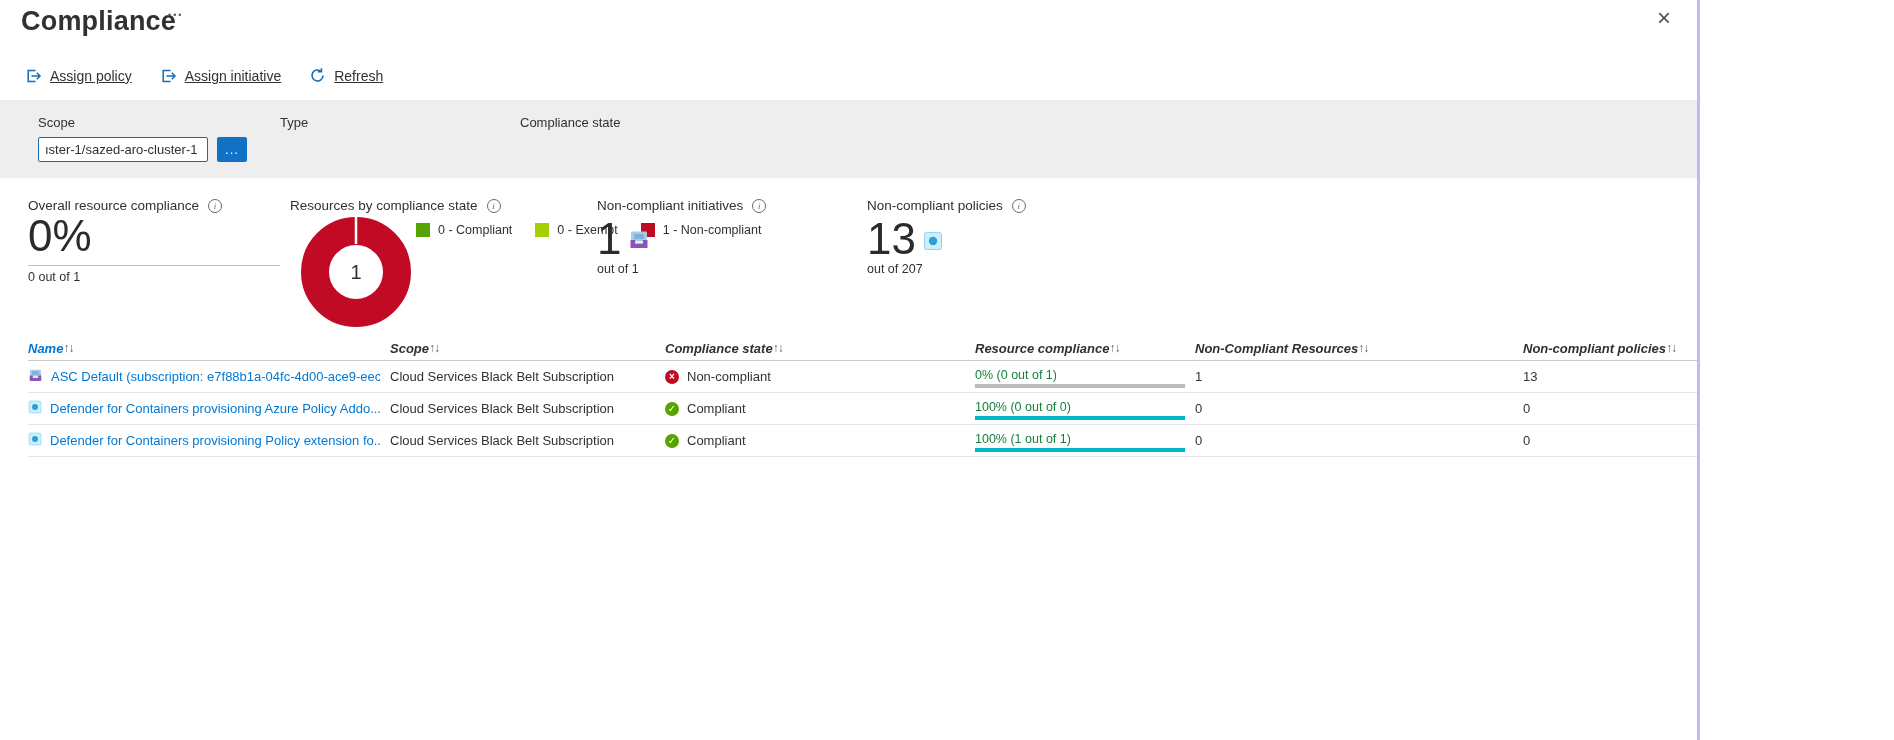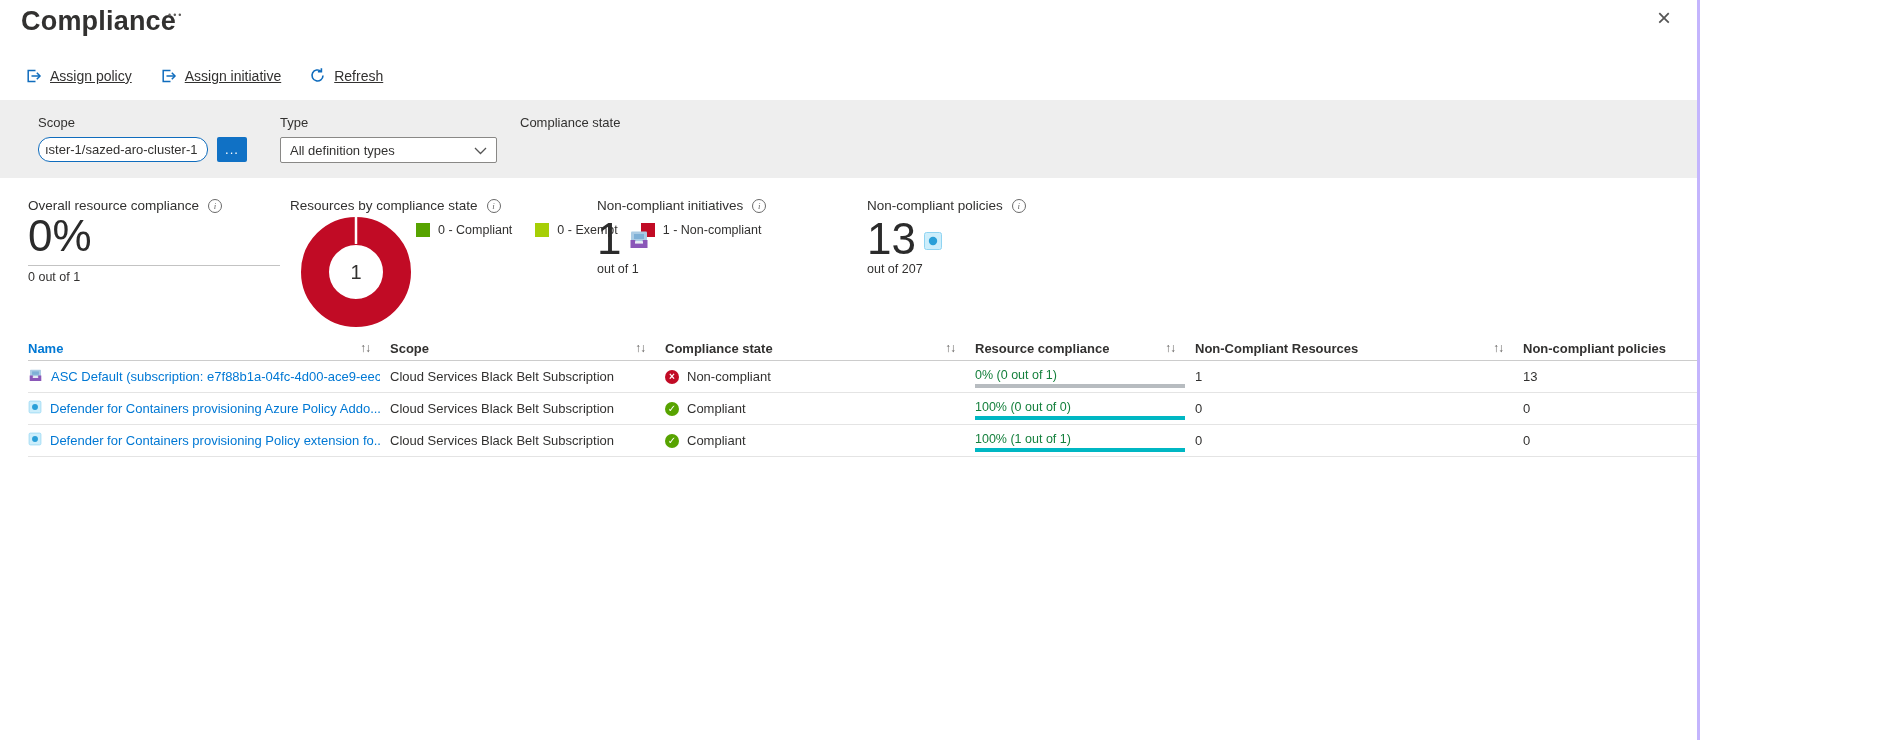--- a/index.html
+++ b/index.html
@@ -17,21 +17,21 @@
   .toolbar .cmd { display:flex; align-items:center; gap:8px; font-size:14px; color:#323130; cursor:pointer;text-decoration:underline; }
   .toolbar svg { display:block; }
 
   
   .filter-band { position:absolute; left:0; top:100px; width:100%; height:78px; background:#eeeeee; }
   .fgroup { position:absolute; top:15px; }
   .fgroup .flabel { font-size:13px; color:#323130; margin-bottom:7px; }
   .fg-scope { left:38px; } .fg-type { left:280px; } .fg-state { left:520px; } .fg-search { left:758px; }
   .scope-row { display:flex; align-items:center; gap:9px; }
   .scope-input { width:170px; height:25px; border:1.5px solid #0f6cbd; background:#fff; font-size:13px;
-                 padding:0 6px; color:#323130; font-family:inherit; border-radius:12px; }
+                 padding:0 6px; color:#323130; font-family:inherit; border-radius:2px; }
   .browse-btn { width:30px; height:25px; background:#1071c5; color:#fff; border:none; border-radius:2px;
                 font-size:13px; line-height:10px; cursor:pointer; letter-spacing:1px; }
   .dropdown { width:217px; height:26px; background:#fff; border:1px solid #898886; border-radius:2px;
               display:flex; align-items:center; justify-content:space-between; padding:0 9px; font-size:13px; cursor:pointer; }
   .search-input { width:220px; height:26px; background:#fff; border:1px solid #898886; border-radius:2px;
                   font-size:13px; padding:0 8px; font-family:inherit; color:#323130; }
   .search-input::placeholder { color:#605e5c; }
 
   
   .stat-title { font-size:13.5px; color:#323130; display:flex; align-items:flex-end; gap:9px; }
@@ -49,22 +49,22 @@
   .swatch { width:14px; height:14px; display:inline-block; }
   .st-init { position:absolute; left:597px; top:198px; }
   .st-pol  { position:absolute; left:867px; top:198px; }
   .numrow { display:flex; align-items:flex-end; gap:7px; margin-top:3px; }
   .numrow svg { margin-bottom:7px; }
 
   
   .grid { position:absolute; left:0; top:336px; width:1866px; padding-left:28px; }
   .trow { display:grid; grid-template-columns:362px 275px 310px 220px 328px 307px 36px; align-items:center; }
   .thead { height:25px; border-bottom:1px solid #cccccc; }
-  .th { display:flex; align-items:center; justify-content:space-between; padding-right:20px;
-        font-size:13px; font-weight:700; color:#323130; }
+  .th { display:flex; align-items:center; padding-right:20px;
+        font-size:13px; font-weight:700; color:#323130;font-style:italic; }
   .th.sorted .th-label { color:#0078d4; }
   .sort-icon { font-size:12px; color:#605e5c; font-weight:400; letter-spacing:-1px; cursor:pointer; }
   .tr { height:32px; border-bottom:1px solid #e4e4e4; font-size:13px; }
   .cell-name { display:flex; align-items:center; gap:8px; overflow:hidden; padding-right:10px; }
   .cell-name a { color:#0078d4; text-decoration:none; white-space:nowrap; overflow:hidden; }
   .cell-state { display:flex; align-items:center; gap:8px; }
   .state-dot { width:14px; height:14px; border-radius:50%; color:#fff; font-size:10px; font-weight:700;
                display:inline-flex; align-items:center; justify-content:center; line-height:1; }
   .state-bad  { background:#c10b25; }
   .state-good { background:#57a300; }
@@ -119,28 +119,20 @@
   <div class="filter-band">
     <div class="fgroup fg-scope">
       <div class="flabel">Scope</div>
       <div class="scope-row">
         <input class="scope-input" type="text" value="ıster-1/sazed-aro-cluster-1" style="">
         <button class="browse-btn">...</button>
       </div>
     </div>
     <div class="fgroup fg-type">
       <div class="flabel">Type</div>
-      <div class="dropdown">
-        <span>All definition types</span>
-        <span>
-          <svg width="13" height="8" viewBox="0 0 13 8">
-              <polyline points="1,1 6.5,6.5 12,1" fill="none" stroke="#555" stroke-width="1.3"></polyline>
-            </svg>
-        </span>
-      </div>
     </div>
     <div class="fgroup fg-state">
       <div class="flabel">Compliance state</div>
     </div>
   </div>
 
   <div class="st-overall">
     <div class="stat-title">
       <span>Overall resource compliance</span>
       <span class="info-icon">i</span>

